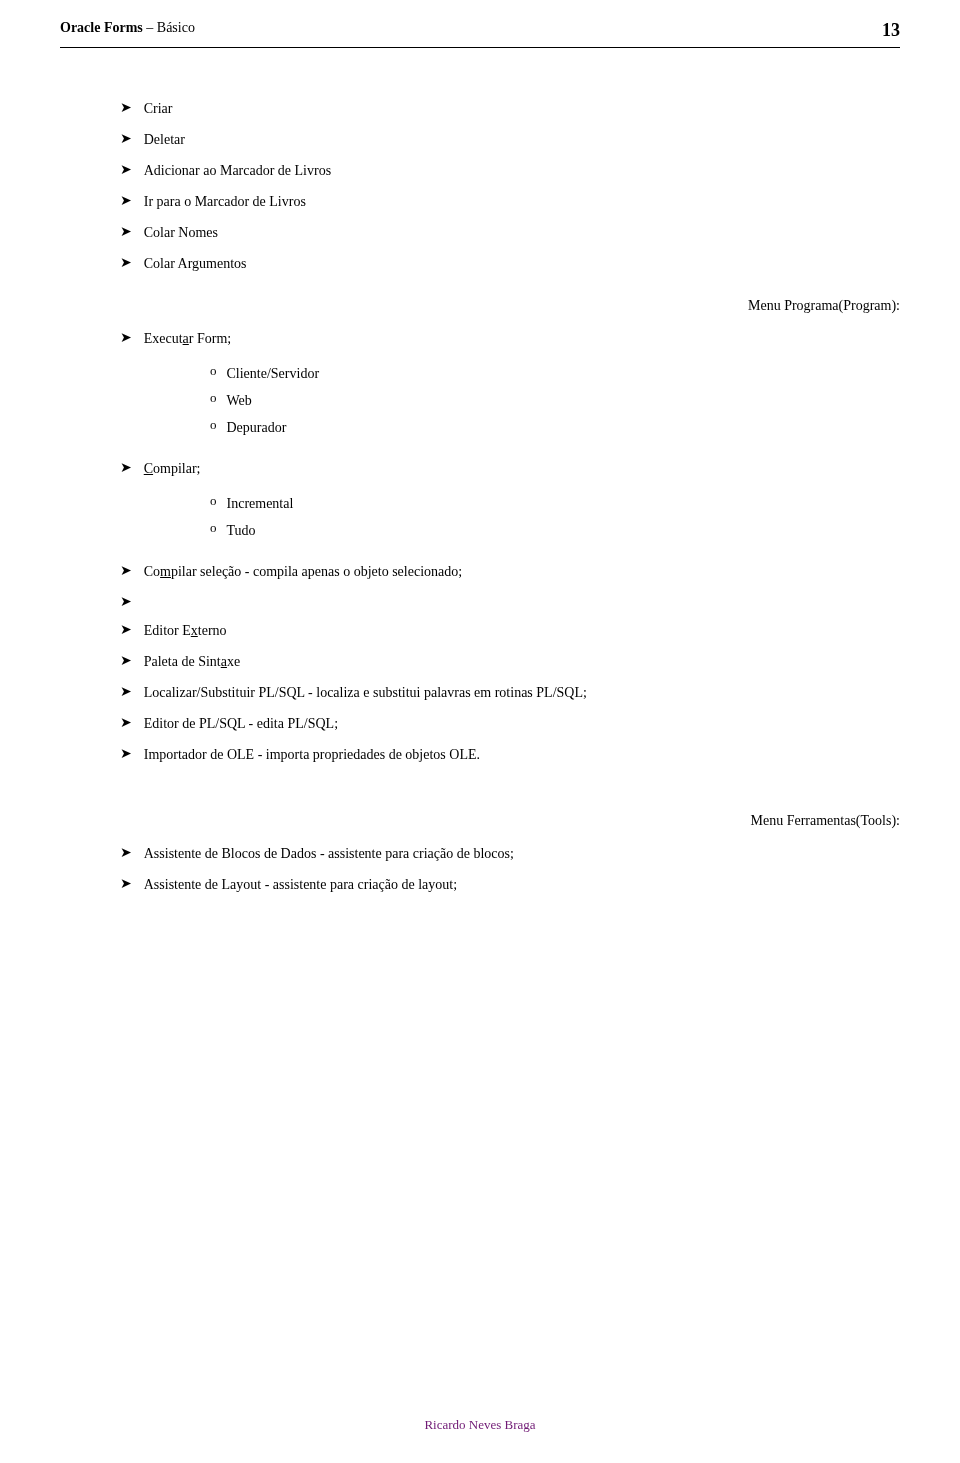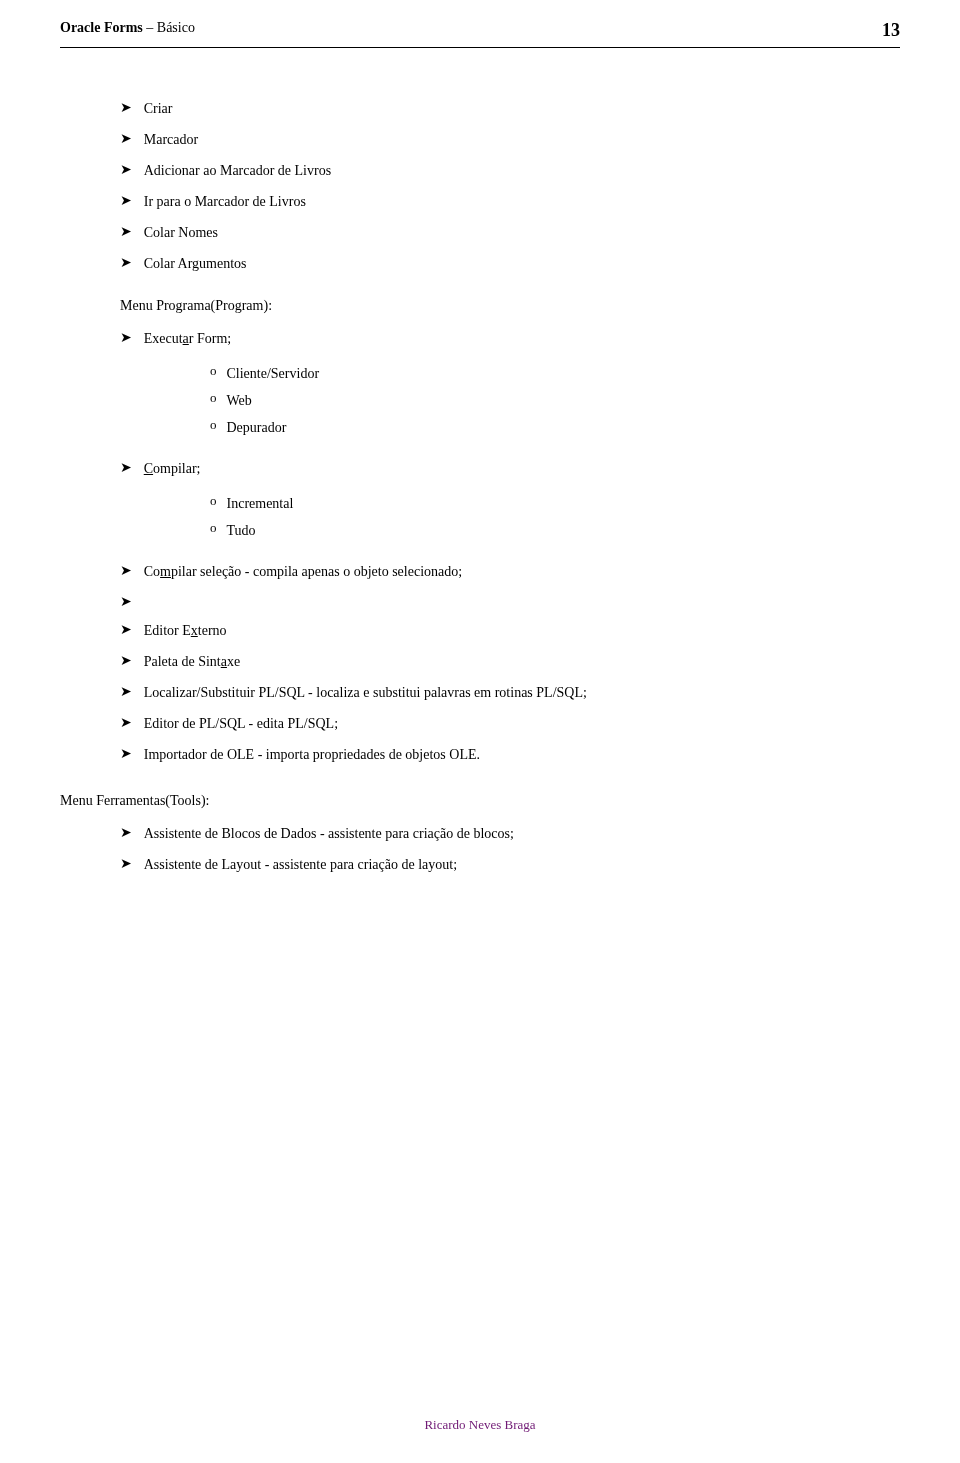--- a/index.html
+++ b/index.html
@@ -91,20 +91,21 @@
     .circle-o {
       margin-right: 10px;
       font-size: 13px;
       flex-shrink: 0;
     }
 
     .section-heading {
       font-weight: normal;
       margin: 24px 0 14px 0;
       font-size: 14px;
+      text-align: right;
     }
 
     .indent-block {
       padding-left: 60px;
     }
 
     .page-footer {
       position: absolute;
       bottom: 30px;
       left: 0;
@@ -138,21 +139,21 @@
 
   <div class="content">
 
     <ul class="list-level1">
       <li>
         <span class="arrow-right">➤</span>
         <span class="item-text">Criar</span>
       </li>
       <li>
         <span class="arrow-right">➤</span>
-        <span class="item-text">Marcador</span>
+        <span class="item-text">Deletar</span>
       </li>
       <li>
         <span class="arrow-right">➤</span>
         <span class="item-text">Adicionar ao Marcador de Livros</span>
       </li>
       <li>
         <span class="arrow-right">➤</span>
         <span class="item-text">Ir para o Marcador de Livros</span>
       </li>
       <li>
@@ -249,21 +250,21 @@
         <span class="arrow-right">➤</span>
         <span class="item-text">Editor de PL/SQL - edita PL/SQL;</span>
       </li>
 
       <li>
         <span class="arrow-right">➤</span>
         <span class="item-text">Importador de OLE - importa propriedades de objetos OLE.</span>
       </li>
     </ul>
 
-    <div class="section-heading" style="margin-top:28px; margin-bottom:14px;">
+    <div class="section-heading" style="margin-top:48px; margin-bottom:14px;">
       <span>Menu Ferramentas(Tools):</span>
     </div>
 
     <ul class="list-level1">
       <li>
         <span class="arrow-right">➤</span>
         <span class="item-text">Assistente de Blocos de Dados - assistente para criação de blocos;</span>
       </li>
       <li>
         <span class="arrow-right">➤</span>

